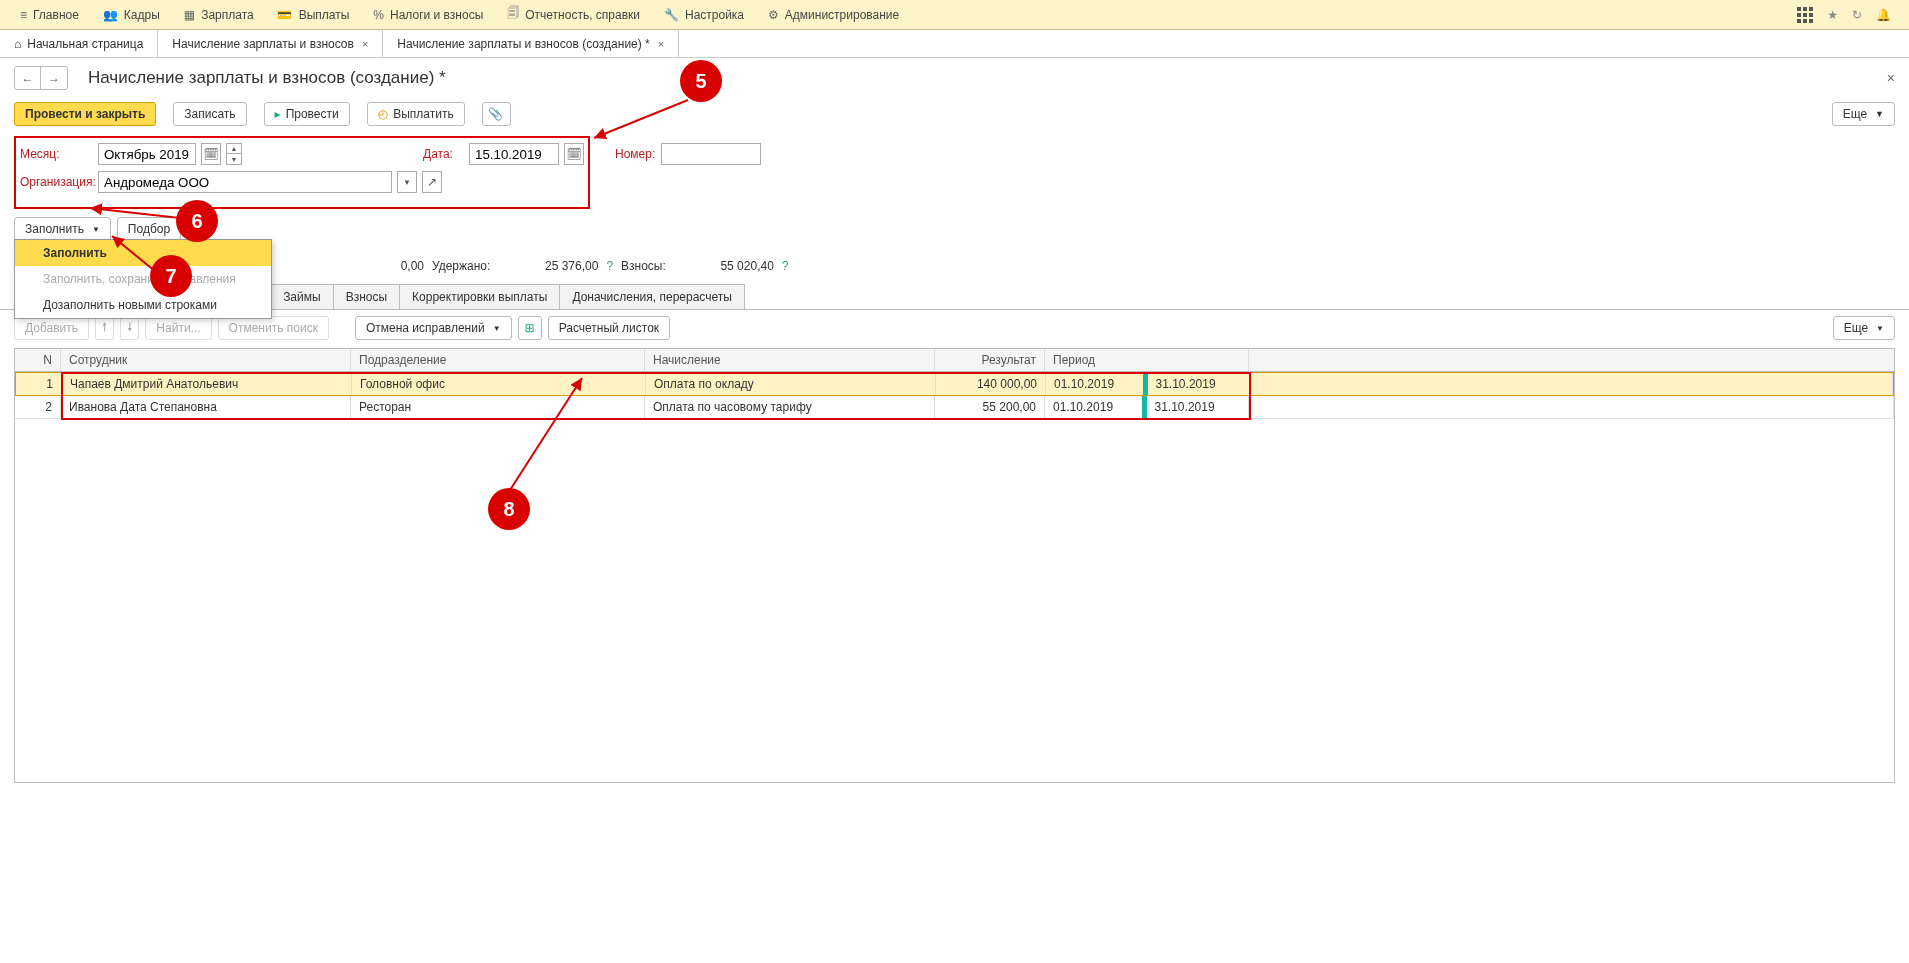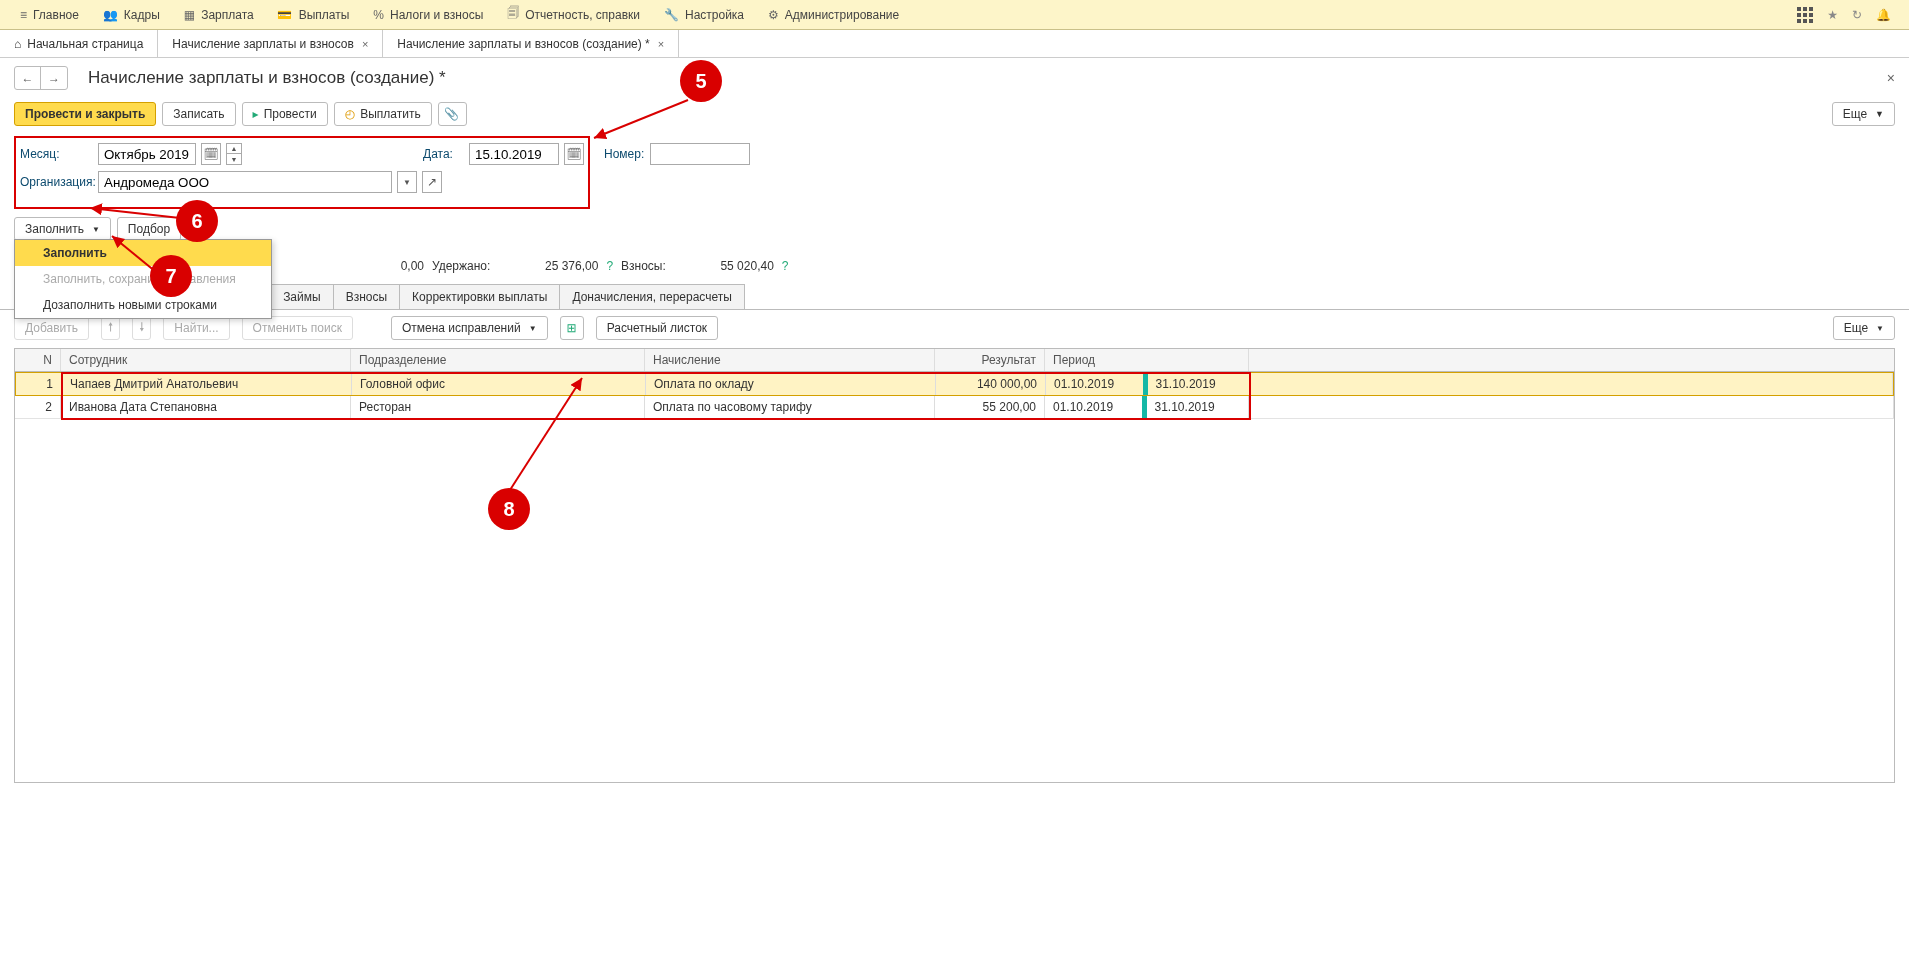--- a/index.html
+++ b/index.html
@@ -23,61 +23,61 @@
 
 
 .titlerow { display:flex; align-items:center; padding:8px 14px; }
 .navbtns { display:flex; border:1px solid #bbb; border-radius:3px; margin-right:20px; }
 .navbtn { width:26px; height:22px; display:flex; align-items:center; justify-content:center; color:#555; cursor:pointer; }
 .navbtn:first-child { border-right:1px solid #bbb; }
 .pagetitle { font-size:17px; color:#333; }
 .close-x { margin-left:auto; color:#666; cursor:pointer; font-size:14px; }
 
 
-.cmdbar { display:flex; gap:6px; padding:4px 14px; align-items:center; }
+.cmdbar { display:flex; gap:17px; padding:4px 14px; align-items:center; }
 .btn { border:1px solid #bbb; background:#fff; padding:3px 10px; border-radius:3px; cursor:pointer; display:flex; align-items:center; gap:5px; height:24px; color:#333; }
 .btn.yellow { background:#ffdb4d; border-color:#d4a000; font-weight:bold; }
 .btn.icon-only { padding:3px 6px; }
 .more-right { margin-left:auto; }
 
 
 .fields { margin:6px 14px; border:2px solid #d90000; padding:5px 4px 8px 4px; width:576px; position:relative; }
 .fldrow { display:flex; align-items:center; margin-bottom:6px; gap:6px; }
 .fldrow:last-child { margin-bottom:0; }
-.lbl { color:#0c4a6e; width:72px; }
+.lbl { color:#b91c1c; width:72px; }
 .inp { border:1px solid #aaa; height:22px; padding:2px 5px; background:#fff; }
 .inp-month { width:98px; }
 .inp-date { width:90px; }
 .inp-org { width:294px; }
 .inp-num { width:100px; }
 .icon-sm-btn { border:1px solid #aaa; width:20px; height:22px; display:flex; align-items:center; justify-content:center; background:#fff; cursor:pointer; color:#555; margin-left:-1px; }
 .spin { display:flex; flex-direction:column; border:1px solid #aaa; margin-left:-1px; height:22px; }
 .spin div { width:14px; height:11px; display:flex; align-items:center; justify-content:center; font-size:7px; color:#555; cursor:pointer; }
 .spin div:first-child { border-bottom:1px solid #aaa; }
 .datelbl { margin-left:auto; width:40px; }
-.numlbl { margin-left:8px; }
+.numlbl { margin-left:19px; }
 
 
 .tbar2 { display:flex; gap:6px; padding:2px 14px; position:relative;align-items:flex-end; }
 .dropdown { position:absolute; top:24px; left:14px; background:#fff; border:1px solid #999; box-shadow:2px 2px 6px rgba(0,0,0,.18); z-index:30; width:258px; }
 .dd-item { padding:6px 28px; cursor:pointer; }
 .dd-item.hot { background:#ffdb4d; font-weight:bold; }
 .dd-item.disabled { color:#aaa; cursor:default; }
 
 
 .summaryrow { display:flex; align-items:center; padding:6px 24px; gap:8px; margin-top:10px; }
 .summaryrow .sv { width:100px; text-align:right; }
 .summaryrow .q { color:#2a7; cursor:pointer; }
 
 
 .subtabs { display:flex; padding:0 14px; margin-top:4px; }
 .subtab { border:1px solid #bbb; padding:5px 12px; background:#f3f3f3; cursor:pointer; position:relative; top:1px; margin-right:-1px; }
 
 
-.gridtbar { display:flex; gap:12px; padding:6px 14px; align-items:center; border-top:1px solid #bbb; }
+.gridtbar { display:flex; gap:6px; padding:6px 14px; align-items:center; border-top:1px solid #bbb; }
 .gridtbar .btn.dis { color:#aaa; border-color:#ddd; cursor:default; }
 
 
 .tbl { margin:2px 14px 14px 14px; border:1px solid #bbb; }
 .thead { display:flex; background:#f5f5f5; border-bottom:1px solid #bbb; }
 .th,.td { padding:4px 8px; border-right:1px solid #ddd; overflow:hidden; white-space:nowrap; }
 .th { color:#555; }
 .trow { display:flex; border-bottom:1px solid #e3e3e3; }
 .trow.sel { background:#fff3c4; border:1px solid #d4a000; }
 .c-n { width:46px; text-align:right; }

